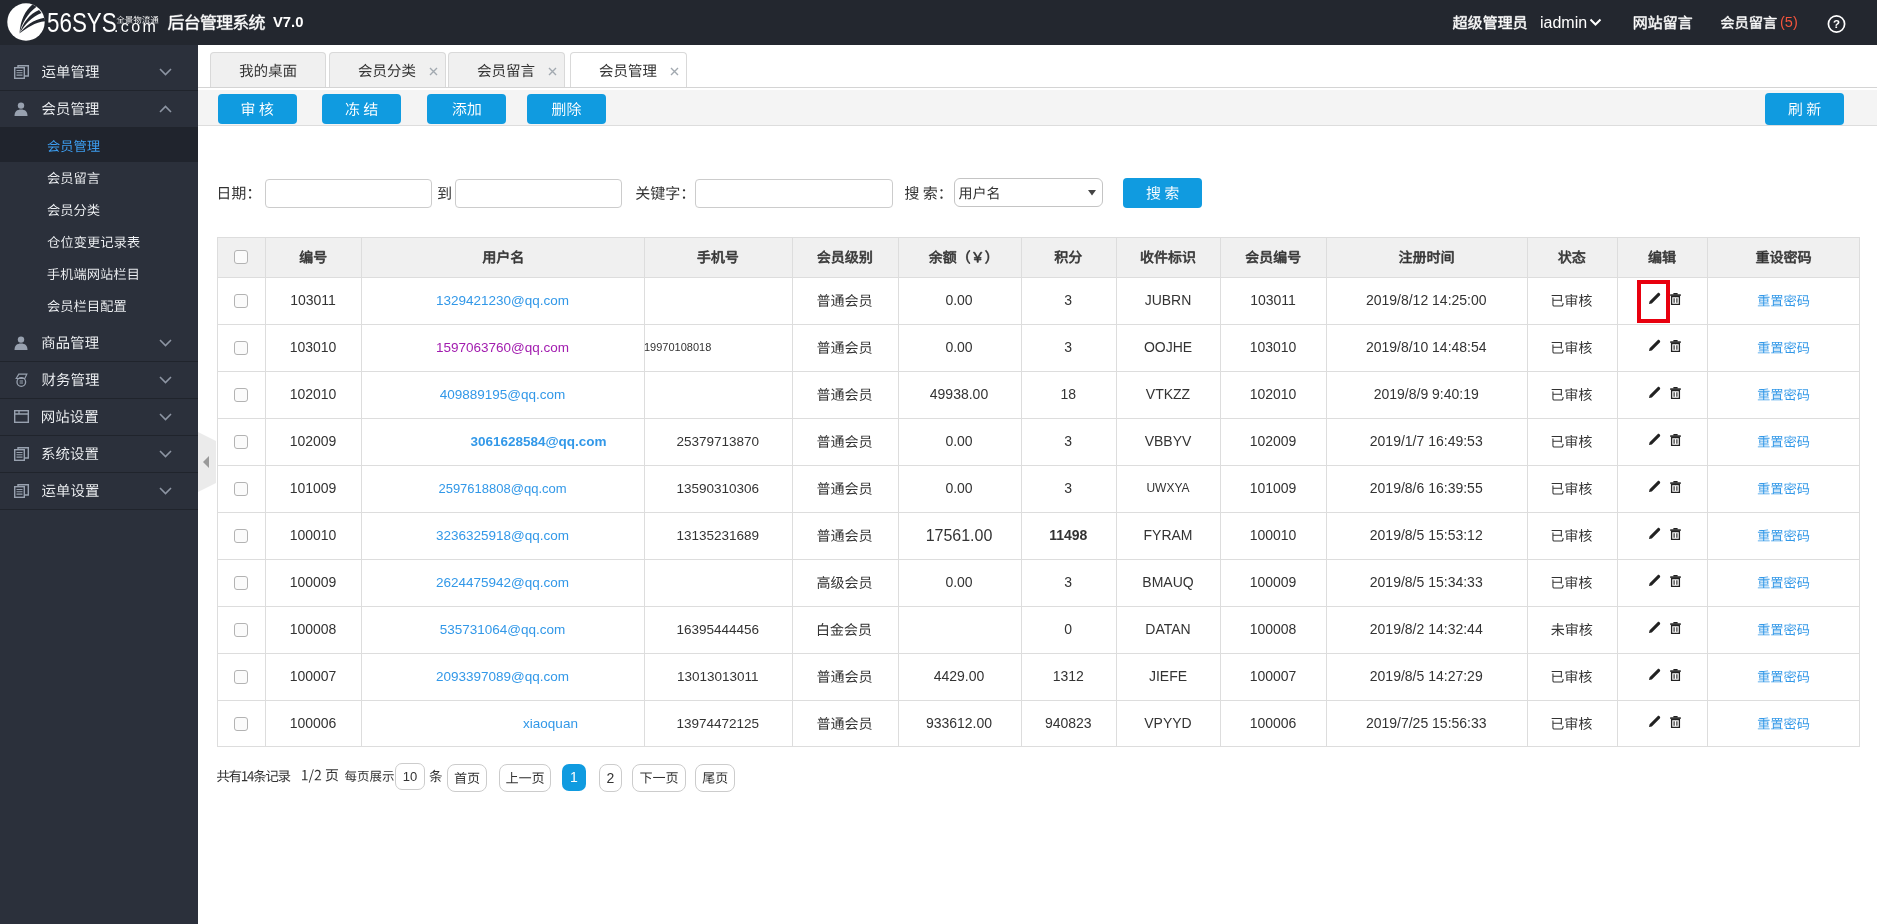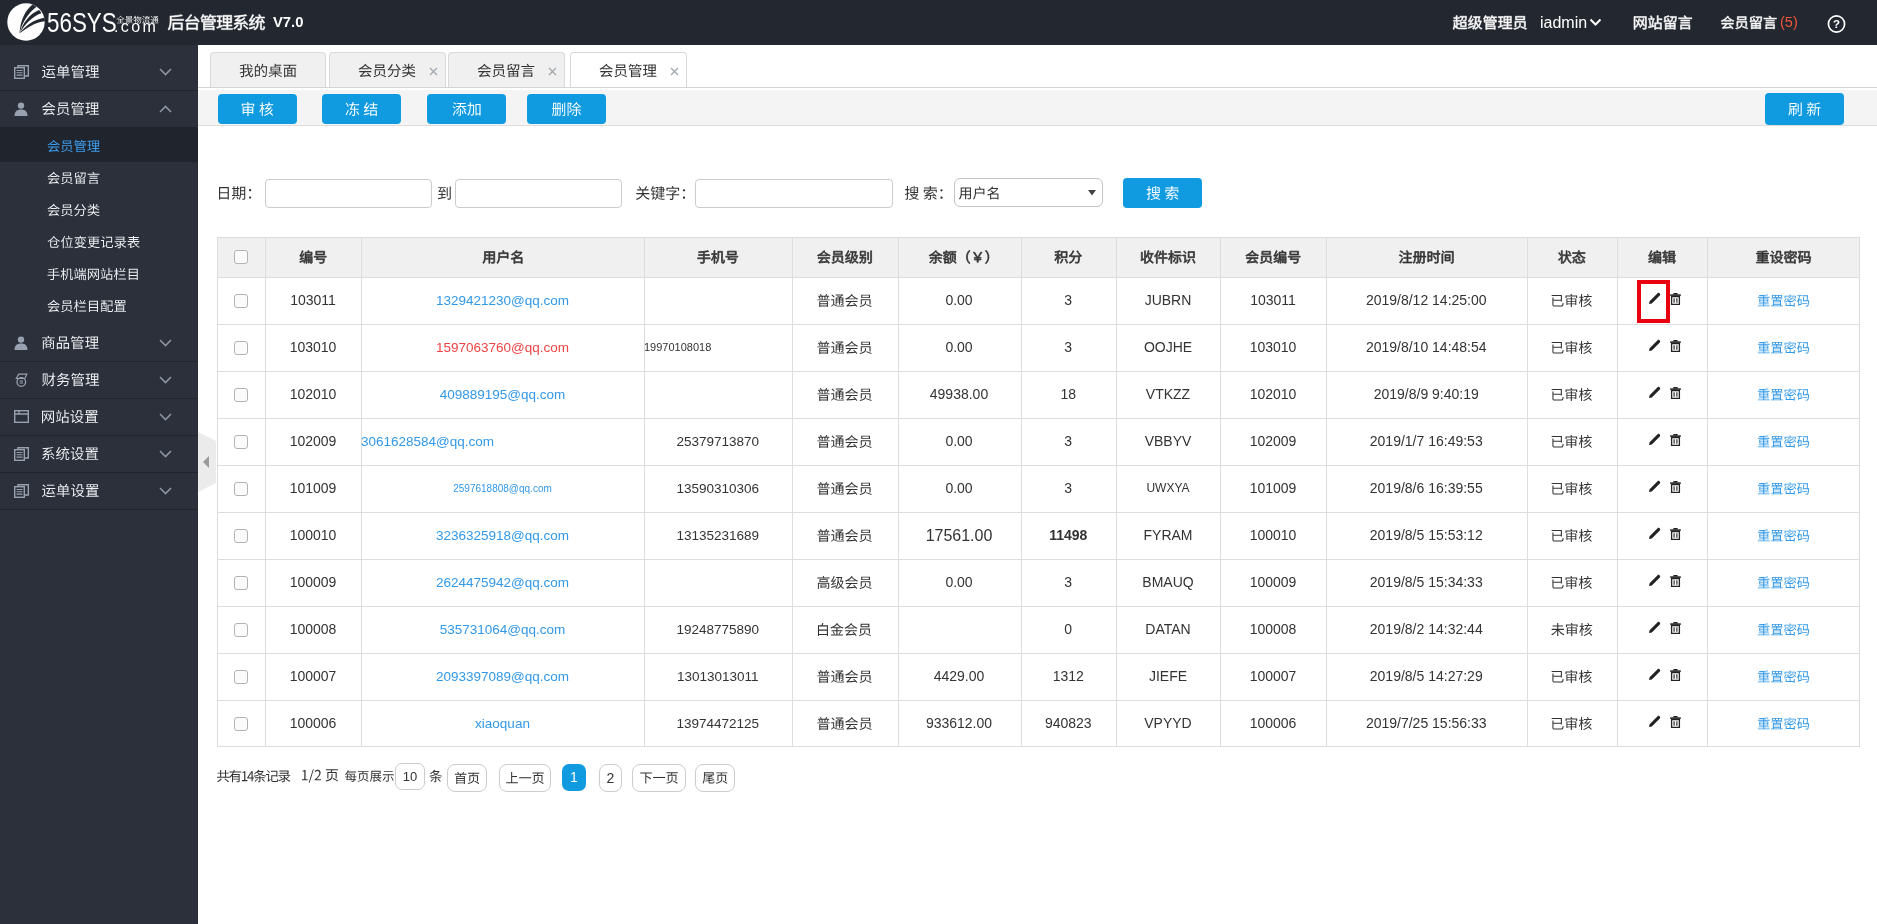--- a/index.html
+++ b/index.html
@@ -152,21 +152,21 @@
     <path d="M1 12 L1.6 9.2 L9.6 1.2 C10.1 0.7 10.9 0.7 11.4 1.2 L11.8 1.6 C12.3 2.1 12.3 2.9 11.8 3.4 L3.8 11.4 Z" fill="#222"></path>
   </svg>
 <svg style="position:absolute;left:1670px;top:293px;z-index:3" width="11" height="12" viewBox="0 0 11 12">
     <rect x="3.4" y="0" width="4.2" height="1.5" fill="#222"></rect>
     <rect x="0.2" y="1.3" width="10.6" height="1.6" fill="#222"></rect>
     <path d="M1.6 3.6 L9.4 3.6 L9.4 11.4 L1.6 11.4 Z" fill="none" stroke="#222" stroke-width="1.3"></path>
     <path d="M4.1 5.3 V9.8 M6.9 5.3 V9.8" stroke="#222" stroke-width="1.1"></path>
   </svg>
 <div style="position:absolute;left:234px;top:340.5px;width:14px;height:14px;background:#fbfbfb;border:1px solid #b3b3b3;border-radius:3px;box-sizing:border-box;"></div>
 <div style="position:absolute;left:265px;top:324px;width:96px;height:47px;font-size:14px;color:#333;text-align:center;line-height:47px;font-weight:normal;">103010</div>
-<div style="position:absolute;left:361px;top:324px;width:283px;height:47px;font-size:13.5px;color:#ef4444;text-align:center;line-height:47px;font-weight:normal;">1597063760@qq.com</div>
+<div style="position:absolute;left:361px;top:324px;width:283px;height:47px;font-size:13.5px;color:#a21caf;text-align:center;line-height:47px;font-weight:normal;">1597063760@qq.com</div>
 <div style="position:absolute;left:644px;top:324px;width:147.5px;height:47px;font-size:11px;color:#333;text-align:left;line-height:47px;font-weight:normal;">19970108018</div>
 <div style="position:absolute;left:897.5px;top:324px;width:123px;height:47px;font-size:14px;color:#333;text-align:center;line-height:47px;font-weight:normal;">0.00</div>
 <div style="position:absolute;left:1020.5px;top:324px;width:95.5px;height:47px;font-size:14px;color:#333;text-align:center;line-height:47px;font-weight:normal;">3</div>
 <div style="position:absolute;left:1116px;top:324px;width:104px;height:47px;font-size:14px;color:#333;text-align:center;line-height:47px;font-weight:normal;">OOJHE</div>
 <div style="position:absolute;left:1220px;top:324px;width:106px;height:47px;font-size:14px;color:#333;text-align:center;line-height:47px;font-weight:normal;">103010</div>
 <div style="position:absolute;left:1326px;top:324px;width:200.5px;height:47px;font-size:14px;color:#333;text-align:center;line-height:47px;font-weight:normal;">2019/8/10 14:48:54</div>
 <svg style="position:absolute;left:1648px;top:339px;z-index:3" width="13" height="13" viewBox="0 0 13 13">
     <path d="M1 12 L1.6 9.2 L9.6 1.2 C10.1 0.7 10.9 0.7 11.4 1.2 L11.8 1.6 C12.3 2.1 12.3 2.9 11.8 3.4 L3.8 11.4 Z" fill="#222"></path>
   </svg>
 <svg style="position:absolute;left:1670px;top:340px;z-index:3" width="11" height="12" viewBox="0 0 11 12">
@@ -188,39 +188,39 @@
     <path d="M1 12 L1.6 9.2 L9.6 1.2 C10.1 0.7 10.9 0.7 11.4 1.2 L11.8 1.6 C12.3 2.1 12.3 2.9 11.8 3.4 L3.8 11.4 Z" fill="#222"></path>
   </svg>
 <svg style="position:absolute;left:1670px;top:387px;z-index:3" width="11" height="12" viewBox="0 0 11 12">
     <rect x="3.4" y="0" width="4.2" height="1.5" fill="#222"></rect>
     <rect x="0.2" y="1.3" width="10.6" height="1.6" fill="#222"></rect>
     <path d="M1.6 3.6 L9.4 3.6 L9.4 11.4 L1.6 11.4 Z" fill="none" stroke="#222" stroke-width="1.3"></path>
     <path d="M4.1 5.3 V9.8 M6.9 5.3 V9.8" stroke="#222" stroke-width="1.1"></path>
   </svg>
 <div style="position:absolute;left:234px;top:434.5px;width:14px;height:14px;background:#fbfbfb;border:1px solid #b3b3b3;border-radius:3px;box-sizing:border-box;"></div>
 <div style="position:absolute;left:265px;top:418px;width:96px;height:47px;font-size:14px;color:#333;text-align:center;line-height:47px;font-weight:normal;">102009</div>
-<div style="position:absolute;left:361px;top:418px;width:283px;height:47px;font-size:13.5px;color:#3298e8;text-align:left;line-height:47px;font-weight:normal;">3061628584@qq.com</div>
+<div style="position:absolute;left:361px;top:418px;width:283px;height:47px;font-size:13.5px;color:#3298e8;text-align:center;line-height:47px;font-weight:bold;padding-left:36px;">3061628584@qq.com</div>
 <div style="position:absolute;left:644px;top:418px;width:147.5px;height:47px;font-size:13.5px;color:#333;text-align:center;line-height:47px;font-weight:normal;">25379713870</div>
 <div style="position:absolute;left:897.5px;top:418px;width:123px;height:47px;font-size:14px;color:#333;text-align:center;line-height:47px;font-weight:normal;">0.00</div>
 <div style="position:absolute;left:1020.5px;top:418px;width:95.5px;height:47px;font-size:14px;color:#333;text-align:center;line-height:47px;font-weight:normal;">3</div>
 <div style="position:absolute;left:1116px;top:418px;width:104px;height:47px;font-size:14px;color:#333;text-align:center;line-height:47px;font-weight:normal;">VBBYV</div>
 <div style="position:absolute;left:1220px;top:418px;width:106px;height:47px;font-size:14px;color:#333;text-align:center;line-height:47px;font-weight:normal;">102009</div>
 <div style="position:absolute;left:1326px;top:418px;width:200.5px;height:47px;font-size:14px;color:#333;text-align:center;line-height:47px;font-weight:normal;">2019/1/7 16:49:53</div>
 <svg style="position:absolute;left:1648px;top:433px;z-index:3" width="13" height="13" viewBox="0 0 13 13">
     <path d="M1 12 L1.6 9.2 L9.6 1.2 C10.1 0.7 10.9 0.7 11.4 1.2 L11.8 1.6 C12.3 2.1 12.3 2.9 11.8 3.4 L3.8 11.4 Z" fill="#222"></path>
   </svg>
 <svg style="position:absolute;left:1670px;top:434px;z-index:3" width="11" height="12" viewBox="0 0 11 12">
     <rect x="3.4" y="0" width="4.2" height="1.5" fill="#222"></rect>
     <rect x="0.2" y="1.3" width="10.6" height="1.6" fill="#222"></rect>
     <path d="M1.6 3.6 L9.4 3.6 L9.4 11.4 L1.6 11.4 Z" fill="none" stroke="#222" stroke-width="1.3"></path>
     <path d="M4.1 5.3 V9.8 M6.9 5.3 V9.8" stroke="#222" stroke-width="1.1"></path>
   </svg>
 <div style="position:absolute;left:234px;top:481.5px;width:14px;height:14px;background:#fbfbfb;border:1px solid #b3b3b3;border-radius:3px;box-sizing:border-box;"></div>
 <div style="position:absolute;left:265px;top:465px;width:96px;height:47px;font-size:14px;color:#333;text-align:center;line-height:47px;font-weight:normal;">101009</div>
-<div style="position:absolute;left:361px;top:465px;width:283px;height:47px;font-size:10px;color:#3298e8;text-align:center;line-height:47px;font-weight:normal;">2597618808@qq.com</div>
+<div style="position:absolute;left:361px;top:465px;width:283px;height:47px;font-size:13px;color:#3298e8;text-align:center;line-height:47px;font-weight:normal;">2597618808@qq.com</div>
 <div style="position:absolute;left:644px;top:465px;width:147.5px;height:47px;font-size:13.5px;color:#333;text-align:center;line-height:47px;font-weight:normal;">13590310306</div>
 <div style="position:absolute;left:897.5px;top:465px;width:123px;height:47px;font-size:14px;color:#333;text-align:center;line-height:47px;font-weight:normal;">0.00</div>
 <div style="position:absolute;left:1020.5px;top:465px;width:95.5px;height:47px;font-size:14px;color:#333;text-align:center;line-height:47px;font-weight:normal;">3</div>
 <div style="position:absolute;left:1116px;top:465px;width:104px;height:47px;font-size:12px;color:#333;text-align:center;line-height:47px;font-weight:normal;">UWXYA</div>
 <div style="position:absolute;left:1220px;top:465px;width:106px;height:47px;font-size:14px;color:#333;text-align:center;line-height:47px;font-weight:normal;">101009</div>
 <div style="position:absolute;left:1326px;top:465px;width:200.5px;height:47px;font-size:14px;color:#333;text-align:center;line-height:47px;font-weight:normal;">2019/8/6 16:39:55</div>
 <svg style="position:absolute;left:1648px;top:480px;z-index:3" width="13" height="13" viewBox="0 0 13 13">
     <path d="M1 12 L1.6 9.2 L9.6 1.2 C10.1 0.7 10.9 0.7 11.4 1.2 L11.8 1.6 C12.3 2.1 12.3 2.9 11.8 3.4 L3.8 11.4 Z" fill="#222"></path>
   </svg>
 <svg style="position:absolute;left:1670px;top:481px;z-index:3" width="11" height="12" viewBox="0 0 11 12">
@@ -261,21 +261,21 @@
   </svg>
 <svg style="position:absolute;left:1670px;top:575px;z-index:3" width="11" height="12" viewBox="0 0 11 12">
     <rect x="3.4" y="0" width="4.2" height="1.5" fill="#222"></rect>
     <rect x="0.2" y="1.3" width="10.6" height="1.6" fill="#222"></rect>
     <path d="M1.6 3.6 L9.4 3.6 L9.4 11.4 L1.6 11.4 Z" fill="none" stroke="#222" stroke-width="1.3"></path>
     <path d="M4.1 5.3 V9.8 M6.9 5.3 V9.8" stroke="#222" stroke-width="1.1"></path>
   </svg>
 <div style="position:absolute;left:234px;top:622.5px;width:14px;height:14px;background:#fbfbfb;border:1px solid #b3b3b3;border-radius:3px;box-sizing:border-box;"></div>
 <div style="position:absolute;left:265px;top:606px;width:96px;height:47px;font-size:14px;color:#333;text-align:center;line-height:47px;font-weight:normal;">100008</div>
 <div style="position:absolute;left:361px;top:606px;width:283px;height:47px;font-size:13.5px;color:#3298e8;text-align:center;line-height:47px;font-weight:normal;">535731064@qq.com</div>
-<div style="position:absolute;left:644px;top:606px;width:147.5px;height:47px;font-size:13.5px;color:#333;text-align:center;line-height:47px;font-weight:normal;">19248775890</div>
+<div style="position:absolute;left:644px;top:606px;width:147.5px;height:47px;font-size:13.5px;color:#333;text-align:center;line-height:47px;font-weight:normal;">16395444456</div>
 <div style="position:absolute;left:897.5px;top:606px;width:123px;height:47px;font-size:14px;color:#333;text-align:center;line-height:47px;font-weight:normal;"></div>
 <div style="position:absolute;left:1020.5px;top:606px;width:95.5px;height:47px;font-size:14px;color:#333;text-align:center;line-height:47px;font-weight:normal;">0</div>
 <div style="position:absolute;left:1116px;top:606px;width:104px;height:47px;font-size:14px;color:#333;text-align:center;line-height:47px;font-weight:normal;">DATAN</div>
 <div style="position:absolute;left:1220px;top:606px;width:106px;height:47px;font-size:14px;color:#333;text-align:center;line-height:47px;font-weight:normal;">100008</div>
 <div style="position:absolute;left:1326px;top:606px;width:200.5px;height:47px;font-size:14px;color:#333;text-align:center;line-height:47px;font-weight:normal;">2019/8/2 14:32:44</div>
 <svg style="position:absolute;left:1648px;top:621px;z-index:3" width="13" height="13" viewBox="0 0 13 13">
     <path d="M1 12 L1.6 9.2 L9.6 1.2 C10.1 0.7 10.9 0.7 11.4 1.2 L11.8 1.6 C12.3 2.1 12.3 2.9 11.8 3.4 L3.8 11.4 Z" fill="#222"></path>
   </svg>
 <svg style="position:absolute;left:1670px;top:622px;z-index:3" width="11" height="12" viewBox="0 0 11 12">
     <rect x="3.4" y="0" width="4.2" height="1.5" fill="#222"></rect>
@@ -296,21 +296,21 @@
     <path d="M1 12 L1.6 9.2 L9.6 1.2 C10.1 0.7 10.9 0.7 11.4 1.2 L11.8 1.6 C12.3 2.1 12.3 2.9 11.8 3.4 L3.8 11.4 Z" fill="#222"></path>
   </svg>
 <svg style="position:absolute;left:1670px;top:669px;z-index:3" width="11" height="12" viewBox="0 0 11 12">
     <rect x="3.4" y="0" width="4.2" height="1.5" fill="#222"></rect>
     <rect x="0.2" y="1.3" width="10.6" height="1.6" fill="#222"></rect>
     <path d="M1.6 3.6 L9.4 3.6 L9.4 11.4 L1.6 11.4 Z" fill="none" stroke="#222" stroke-width="1.3"></path>
     <path d="M4.1 5.3 V9.8 M6.9 5.3 V9.8" stroke="#222" stroke-width="1.1"></path>
   </svg>
 <div style="position:absolute;left:234px;top:716.5px;width:14px;height:14px;background:#fbfbfb;border:1px solid #b3b3b3;border-radius:3px;box-sizing:border-box;"></div>
 <div style="position:absolute;left:265px;top:700px;width:96px;height:47px;font-size:14px;color:#333;text-align:center;line-height:47px;font-weight:normal;">100006</div>
-<div style="position:absolute;left:361px;top:700px;width:283px;height:47px;font-size:13.5px;color:#3298e8;text-align:center;line-height:47px;font-weight:normal;">xiaoquan</div>
+<div style="position:absolute;left:361px;top:700px;width:283px;height:47px;font-size:13.5px;color:#3298e8;text-align:center;line-height:47px;font-weight:normal;padding-left:48px;">xiaoquan</div>
 <div style="position:absolute;left:644px;top:700px;width:147.5px;height:47px;font-size:13.5px;color:#333;text-align:center;line-height:47px;font-weight:normal;">13974472125</div>
 <div style="position:absolute;left:897.5px;top:700px;width:123px;height:47px;font-size:14px;color:#333;text-align:center;line-height:47px;font-weight:normal;">933612.00</div>
 <div style="position:absolute;left:1020.5px;top:700px;width:95.5px;height:47px;font-size:14px;color:#333;text-align:center;line-height:47px;font-weight:normal;">940823</div>
 <div style="position:absolute;left:1116px;top:700px;width:104px;height:47px;font-size:14px;color:#333;text-align:center;line-height:47px;font-weight:normal;">VPYYD</div>
 <div style="position:absolute;left:1220px;top:700px;width:106px;height:47px;font-size:14px;color:#333;text-align:center;line-height:47px;font-weight:normal;">100006</div>
 <div style="position:absolute;left:1326px;top:700px;width:200.5px;height:47px;font-size:14px;color:#333;text-align:center;line-height:47px;font-weight:normal;">2019/7/25 15:56:33</div>
 <svg style="position:absolute;left:1648px;top:715px;z-index:3" width="13" height="13" viewBox="0 0 13 13">
     <path d="M1 12 L1.6 9.2 L9.6 1.2 C10.1 0.7 10.9 0.7 11.4 1.2 L11.8 1.6 C12.3 2.1 12.3 2.9 11.8 3.4 L3.8 11.4 Z" fill="#222"></path>
   </svg>
 <svg style="position:absolute;left:1670px;top:716px;z-index:3" width="11" height="12" viewBox="0 0 11 12">

